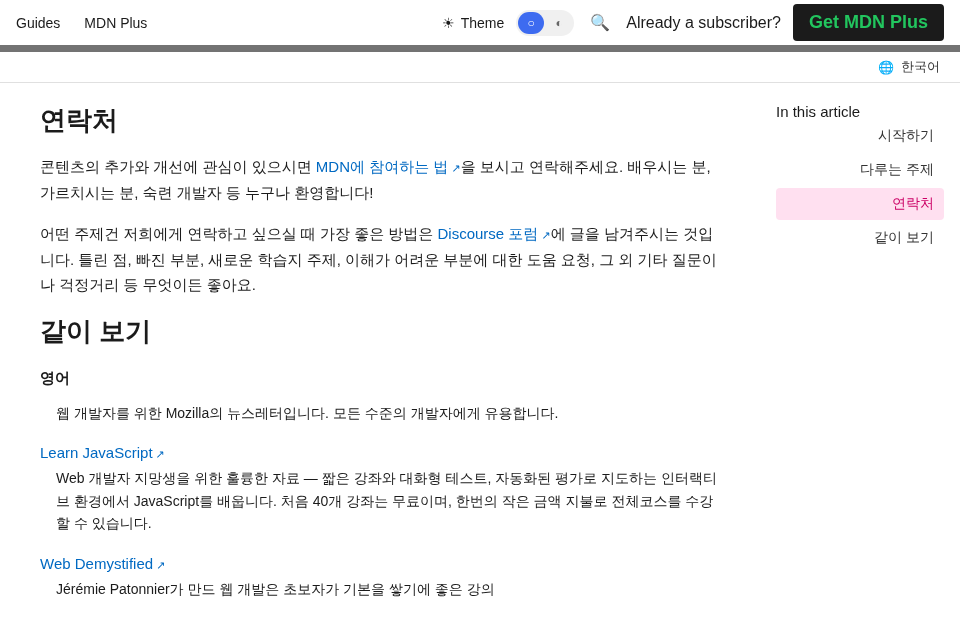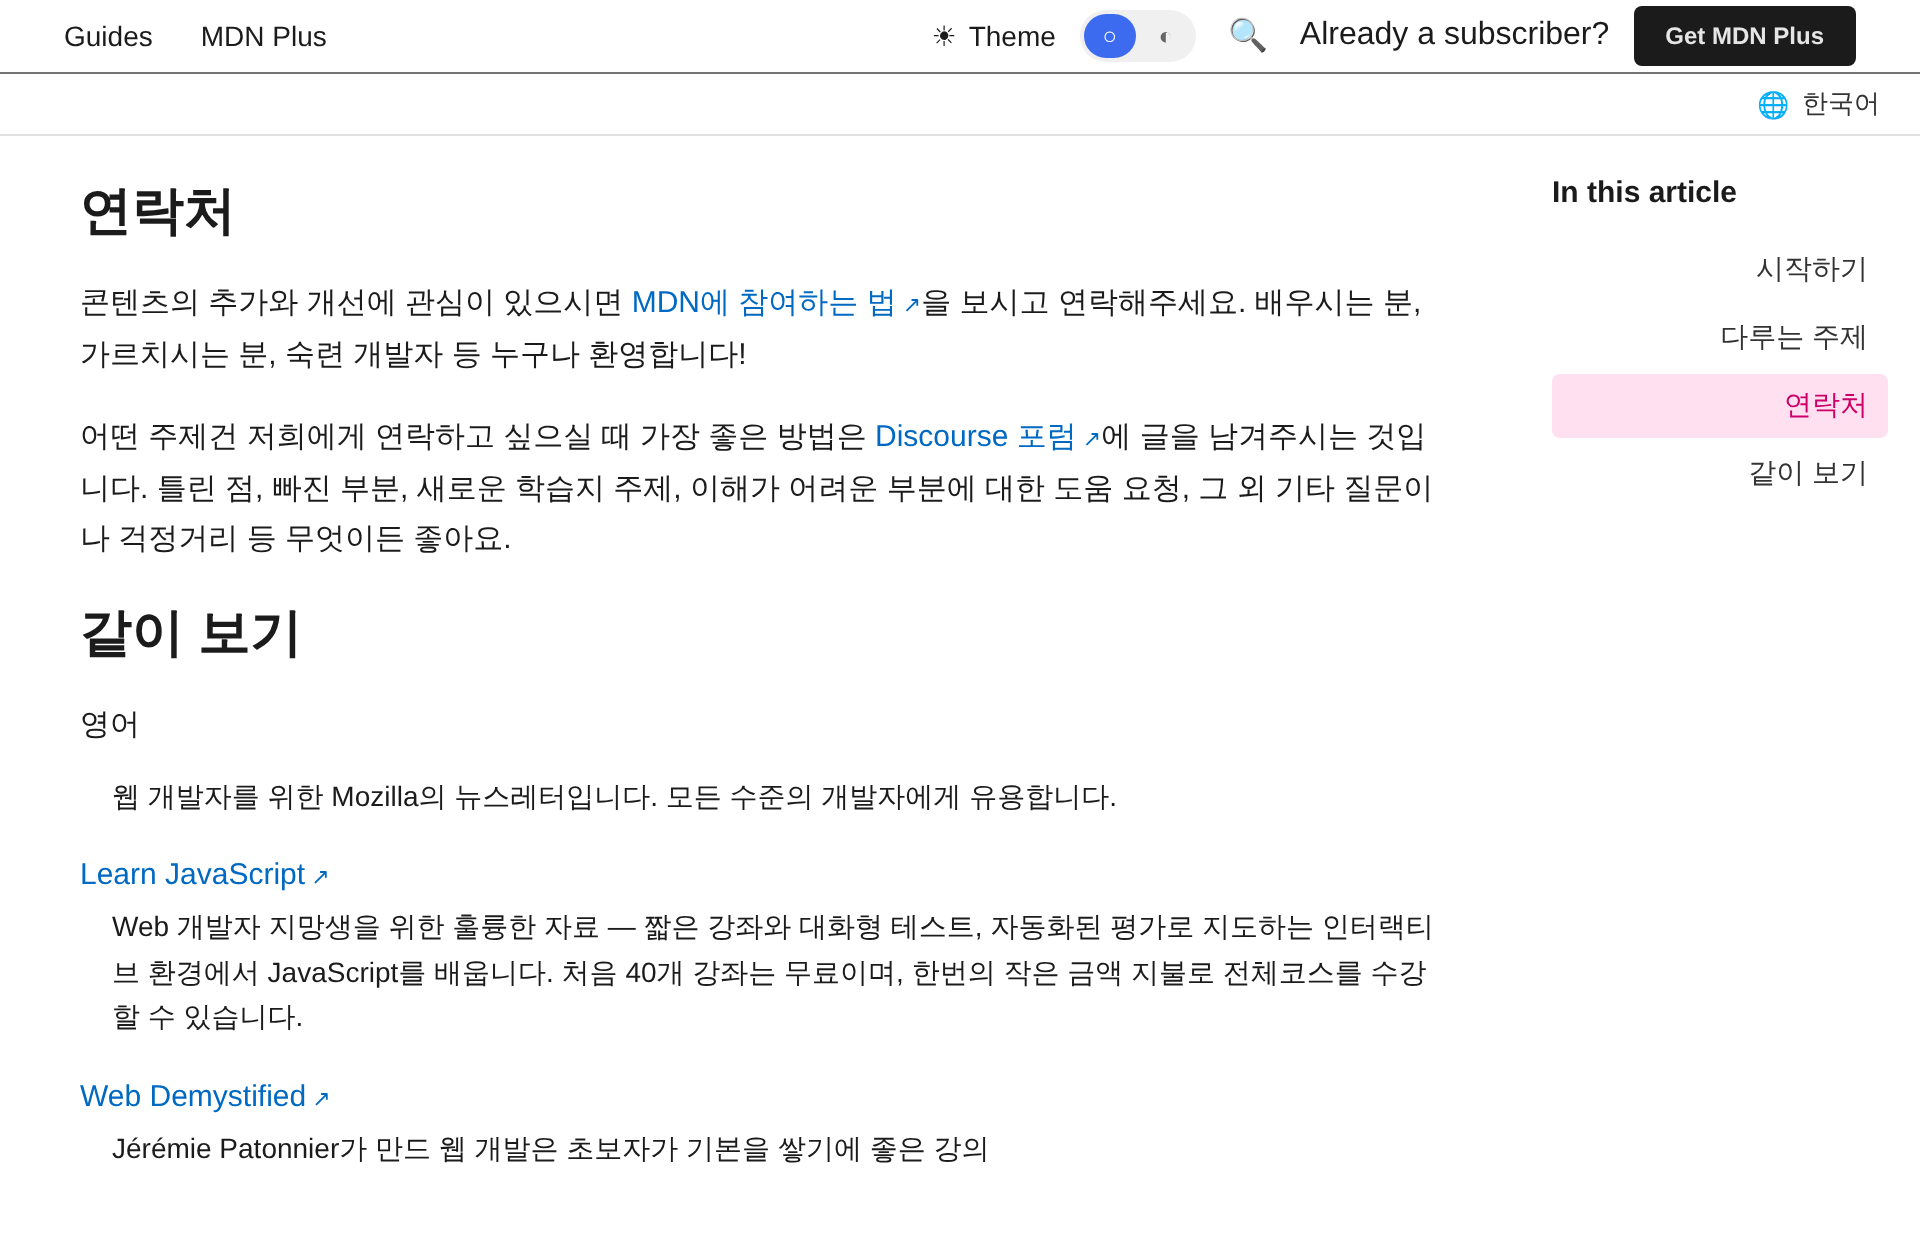--- a/index.html
+++ b/index.html
@@ -2,23 +2,23 @@
 <html><head>
   <meta charset="utf-8">
   <style>
     * { margin: 0; padding: 0; box-sizing: border-box; }
     body { font-family: -apple-system, BlinkMacSystemFont, 'Segoe UI', Arial, sans-serif; font-size: 14px; color: #1b1b1b; background: #fff; }
 
     
     .header {
       display: flex;
       align-items: center;
-      padding: 0 32px;
-      height: 37px;
-      border-bottom: 1px solid #737373;
+      padding: 0 16px;
+      height: 52px;
+      border-bottom: 7px solid #737373;
       position: sticky;
       top: 0;
       background: #fff;
       z-index: 100;
     }
     .header-left {
       display: flex;
       align-items: center;
       gap: 24px;
     }
@@ -82,25 +82,25 @@
       color: #666;
     }
     .subscriber-link {
       font-size: 16px;
       color: #1b1b1b;
       cursor: pointer;
       text-decoration: none;
     }
     .mdn-plus-btn {
       background: #1b1b1b;
-      color: #e5e5e5;
+      color: #22c55e;
       border: none;
       border-radius: 4px;
       padding: 8px 16px;
-      font-size: 12px;
+      font-size: 18px;
       cursor: pointer;
       font-weight: 600;
     }
 
     
     .lang-bar {
       display: flex;
       justify-content: flex-end;
       align-items: center;
       padding: 6px 20px;
@@ -142,21 +142,21 @@
       color: #0069c2;
       text-decoration: none;
     }
     .ext-link::after {
       content: ' ↗';
       font-size: 11px;
     }
 
     .lang-label {
       font-size: 15px;
-      font-weight: 400;
+      font-weight: 700;
       margin-bottom: 12px;
       color: #1b1b1b;
     }
 
     .resource-item {
       margin-bottom: 20px;
     }
     .resource-link {
       font-size: 15px;
       color: #0069c2;
@@ -175,22 +175,21 @@
       width: 200px;
       flex-shrink: 0;
       padding: 20px 16px;
       position: sticky;
       top: 52px;
       height: calc(100vh - 52px);
       overflow-y: auto;
     }
     .sidebar-title {
       font-size: 15px;
-      font-weight: 700;
-      margin-bottom: 14px;
+      font-weight: 400;
       color: #1b1b1b;
     }
     .sidebar-item {
       font-size: 14px;
       padding: 7px 10px;
       color: #333;
       cursor: pointer;
       border-radius: 4px;
       display: block;
       text-decoration: none;

